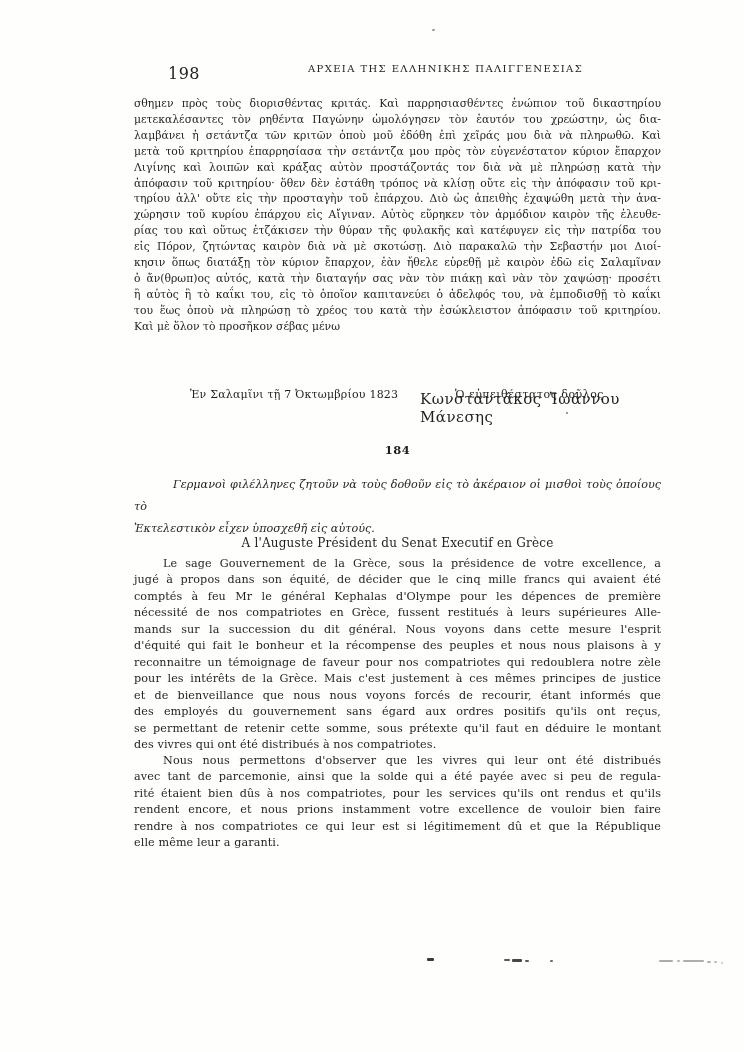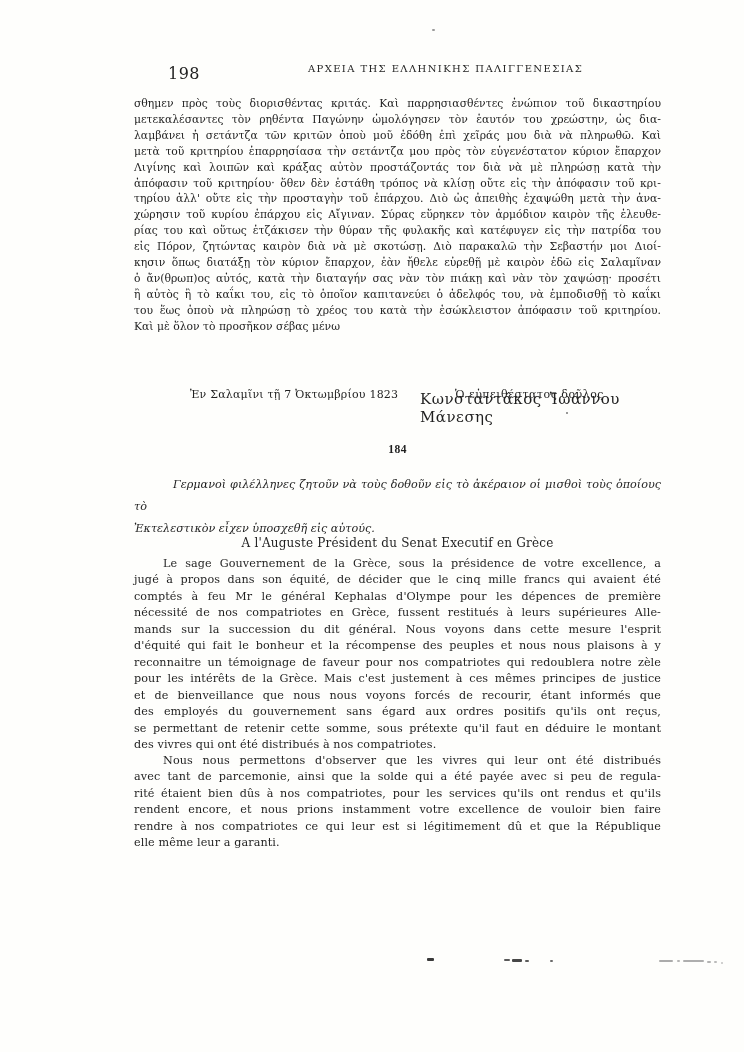--- a/index.html
+++ b/index.html
@@ -29,21 +29,21 @@
   .tline-last { text-align-last: left; }
 
   .greek-letter { top: 96px; font-size: 10.8px; line-height: 15.9px; }
 
   .dateline-row { top: 388px; font-size: 11px; height: 16px; }
   .dateline { position: absolute; left: 56px; top: 0; letter-spacing: 0.2px; }
   .valediction { position: absolute; left: 321px; top: 0; letter-spacing: 0.5px; }
   .signature-row { top: 390px; font-size: 15px; height: 16px; }
   .signature { position: absolute; left: 286px; top: 0; letter-spacing: 0.5px; word-spacing: 3px; }
 
-  .doc-number { top: 443px; text-align: center; font-weight: bold; font-size: 11.5px; letter-spacing: 0.5px; font-family: Liberation Serif, serif; }
+  .doc-number { top: 443px; text-align: center; font-weight: bold; font-size: 11.5px; letter-spacing: 0.5px; }
 
   .summary { top: 474px; font-style: italic; font-size: 11.2px; line-height: 22px; }
   .summary .tline:first-child { text-indent: 39px; }
 
   .copie { top: 516px; font-size: 12px; }
 
   .salutation { top: 536px; text-align: center; font-size: 12px; letter-spacing: 0.2px; }
 
   .french-para { font-size: 11.2px; line-height: 16.45px; letter-spacing: 0.1px; }
   .para1 { top: 556px; }
@@ -62,21 +62,21 @@
   <div class="abs headtitle">ΑΡΧΕΙΑ ΤΗΣ ΕΛΛΗΝΙΚΗΣ ΠΑΛΙΓΓΕΝΕΣΙΑΣ</div>
 
   <div class="abs textblock greek-letter">
       <div class="tline">σθημεν πρὸς τοὺς διορισθέντας κριτάς. Καὶ παρρησιασθέντες ἐνώπιον τοῦ δικαστηρίου</div>
       <div class="tline">μετεκαλέσαντες τὸν ρηθέντα Παγώνην ὡμολόγησεν τὸν ἑαυτόν του χρεώστην, ὡς δια-</div>
       <div class="tline">λαμβάνει ἡ σετάντζα τῶν κριτῶν ὁποὺ μοῦ ἐδόθη ἐπὶ χεῖράς μου διὰ νὰ πληρωθῶ. Καὶ</div>
       <div class="tline">μετὰ τοῦ κριτηρίου ἐπαρρησίασα τὴν σετάντζα μου πρὸς τὸν εὐγενέστατον κύριον ἔπαρχον</div>
       <div class="tline">Λιγίνης καὶ λοιπῶν καὶ κράξας αὐτὸν προστάζοντάς τον διὰ νὰ μὲ πληρώσῃ κατὰ τὴν</div>
       <div class="tline">ἀπόφασιν τοῦ κριτηρίου· ὅθεν δὲν ἐστάθη τρόπος νὰ κλίσῃ οὔτε εἰς τὴν ἀπόφασιν τοῦ κρι-</div>
       <div class="tline">τηρίου ἀλλ' οὔτε εἰς τὴν προσταγὴν τοῦ ἐπάρχου. Διὸ ὡς ἀπειθὴς ἐχαψώθη μετὰ τὴν ἀνα-</div>
-      <div class="tline">χώρησιν τοῦ κυρίου ἐπάρχου εἰς Αἴγιναν. Σύρας εὕρηκεν τὸν ἁρμόδιον καιρὸν τῆς ἐλευθε-</div>
+      <div class="tline">χώρησιν τοῦ κυρίου ἐπάρχου εἰς Αἴγιναν. Αὐτὸς εὕρηκεν τὸν ἁρμόδιον καιρὸν τῆς ἐλευθε-</div>
       <div class="tline">ρίας του καὶ οὕτως ἐτζάκισεν τὴν θύραν τῆς φυλακῆς καὶ κατέφυγεν εἰς τὴν πατρίδα του</div>
       <div class="tline">εἰς Πόρον, ζητώντας καιρὸν διὰ νὰ μὲ σκοτώσῃ. Διὸ παρακαλῶ τὴν Σεβαστήν μοι Διοί-</div>
       <div class="tline">κησιν ὅπως διατάξῃ τὸν κύριον ἔπαρχον, ἐὰν ἤθελε εὑρεθῇ μὲ καιρὸν ἐδῶ εἰς Σαλαμῖναν</div>
       <div class="tline">ὁ ἄν(θρωπ)ος αὐτός, κατὰ τὴν διαταγήν σας νὰν τὸν πιάκῃ καὶ νὰν τὸν χαψώσῃ· προσέτι</div>
       <div class="tline">ἢ αὐτὸς ἢ τὸ καΐκι του, εἰς τὸ ὁποῖον καπιτανεύει ὁ ἀδελφός του, νὰ ἐμποδισθῇ τὸ καΐκι</div>
       <div class="tline">του ἕως ὁποὺ νὰ πληρώσῃ τὸ χρέος του κατὰ τὴν ἐσώκλειστον ἀπόφασιν τοῦ κριτηρίου.</div>
       <div class="tline tline-last">Καὶ μὲ ὅλον τὸ προσῆκον σέβας μένω</div>
     </div>
 
   <div class="abs textblock dateline-row">

